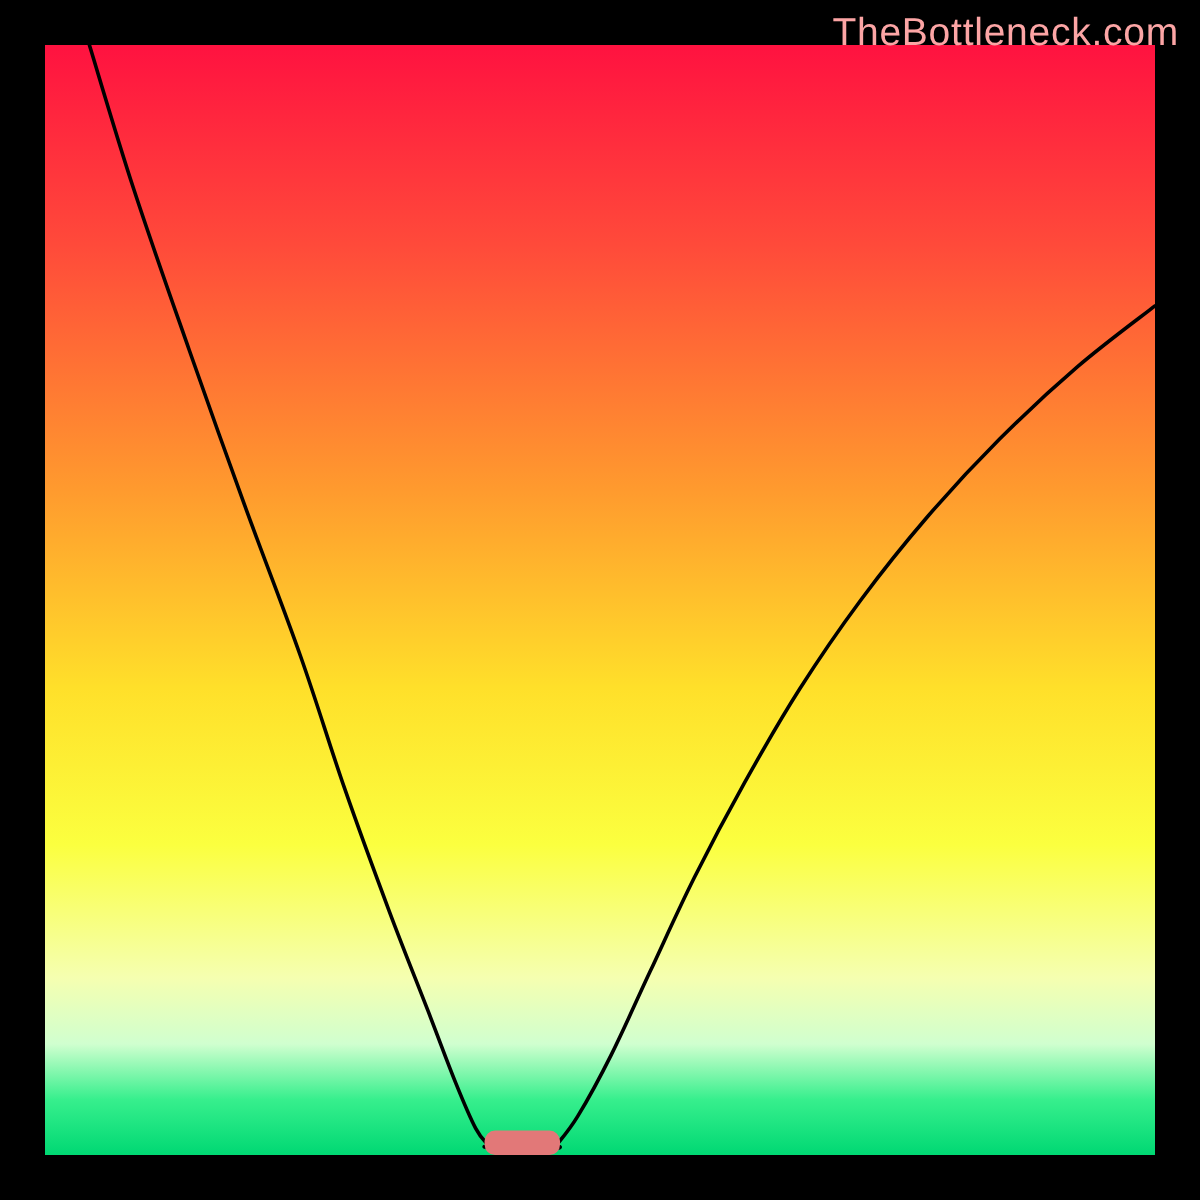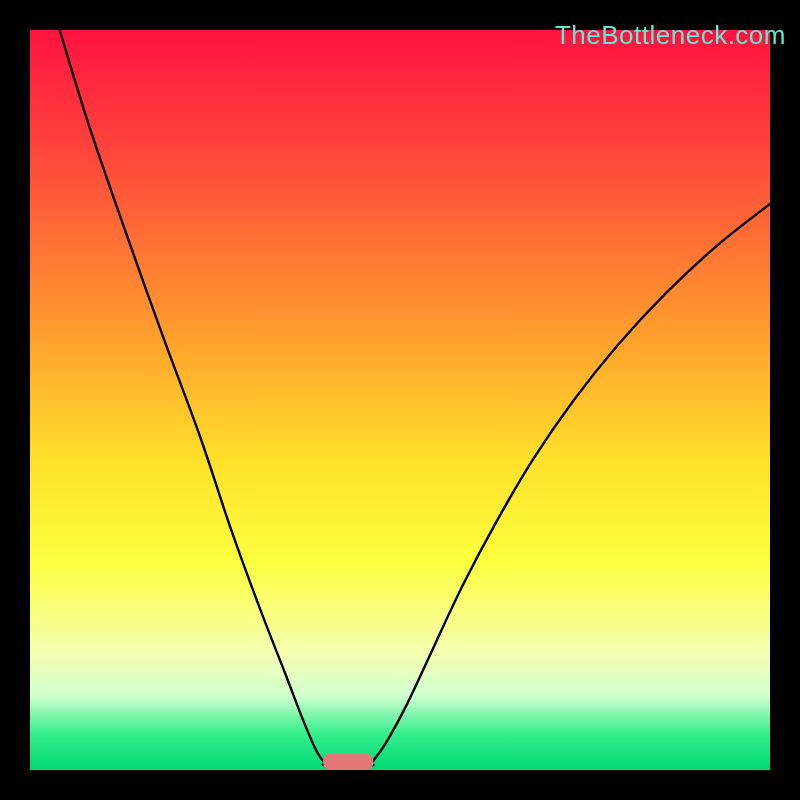--- a/index.html
+++ b/index.html
@@ -12,23 +12,23 @@
     overflow: hidden;
   }
   .frame {
     position: relative;
     width: 800px;
     height: 800px;
     background: #000;
   }
   .watermark {
     position: absolute;
-    top: 20px;
+    top: 6px;
     right: 14px;
-    color: #5eead4;
+    color: #fca5a5;
     font-size: 26px;
     font-weight: 500;
     letter-spacing: 0.5px;
     font-family: Arial, Helvetica, sans-serif;
     pointer-events: none;
   }
   svg {
     display: block;
   }
 </style>

